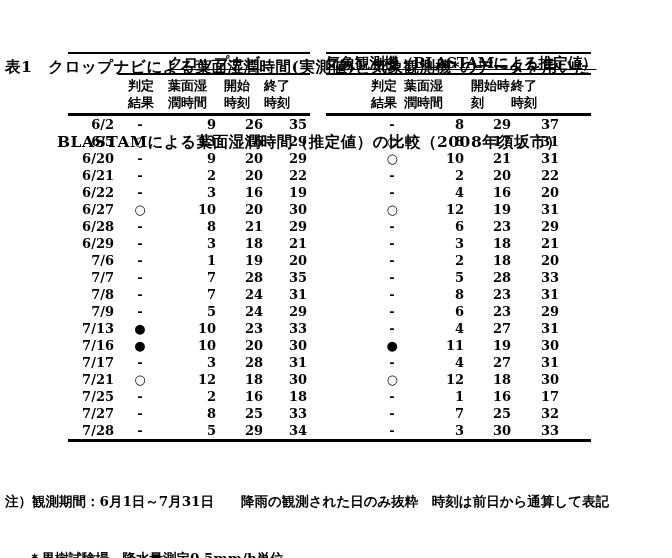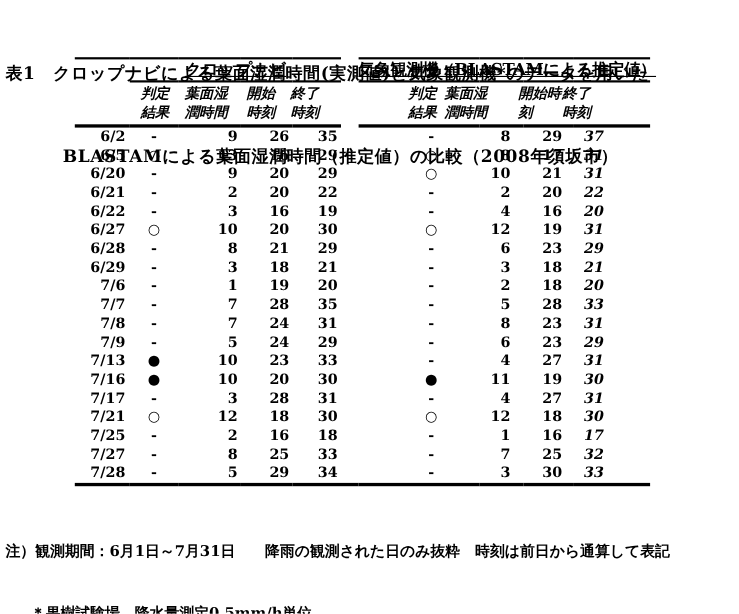--- a/index.html
+++ b/index.html
@@ -23,42 +23,42 @@
   }
   td { padding:0; vertical-align:middle; }
 
   
   tr.grp-row td { height:21px;text-decoration:underline; }
   td.grp-cell { border-top:2px solid #000; border-bottom:2px solid #000; text-align:center; font-size:15px; white-space:nowrap; }
   td.grp-right { letter-spacing:-0.5px; }
   td.grp-date-pad { border-top:2px solid #000; }
 
   
-  tr.sub-row td { height:40px; vertical-align:bottom;font-style:italic; }
+  tr.sub-row td { height:40px; vertical-align:bottom; }
   td.sub-cell { border-bottom:3px solid #000; }
   td.sub-date-pad { border-bottom:3px solid #000; }
   .shrow { display:flex; align-items:flex-end; padding-bottom:2px; }
   .sh { white-space:pre-line; line-height:17px; text-align:left; }
   
   .shl-0 { margin-left:10px; } .shl-1 { margin-left:14px; }
   .shl-2 { margin-left:17px; } .shl-3 { margin-left:14px; }
   
   .shr-0 { margin-left:45px; } .shr-1 { margin-left:7px; }
   .shr-2 { margin-left:28px; } .shr-3 { margin-left:1px; }
 
   
   tbody.data td { height:17px; line-height:17px; white-space:nowrap; }
   tbody.data tr:last-child td { border-bottom:3px solid #000; }
   .c-date { text-align:right; padding-right:4px; }
   .c-j1   { text-align:center; }
   .c-j2   { text-align:center; padding-left:22px; }
   .c-h1, .c-s1, .c-e1 { text-align:right; padding-right:3px; }
   .c-h2 { text-align:right; padding-right:12px; }
   .c-s2 { text-align:right; padding-right:10px; }
-  .c-e2 { text-align:center; padding-right:32px;font-style:italic; }
+  .c-e2 { text-align:right; padding-right:32px; }
 
   
   .footnotes { position:absolute; left:5px; top:459px; font-size:13.5px; line-height:17px; white-space:pre; }
   .fn2 { margin-top:6px;  padding-left:23px; }
 </style>
 </head>
 <body>
 
 <div class="title-block">
   <div class="title-line1">表1　クロップナビによる葉面湿潤時間(実測値)と気象観測機*のデータを用いた</div>

